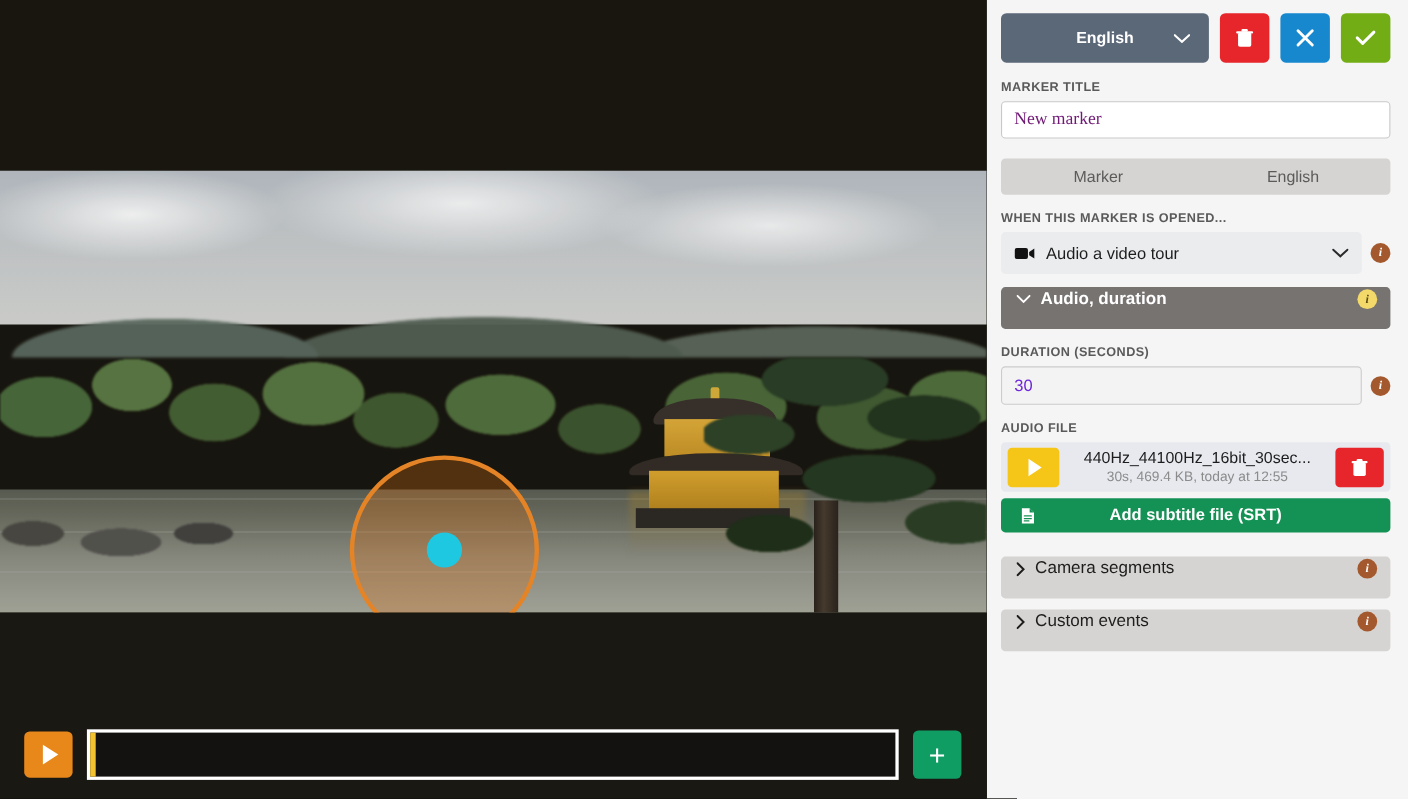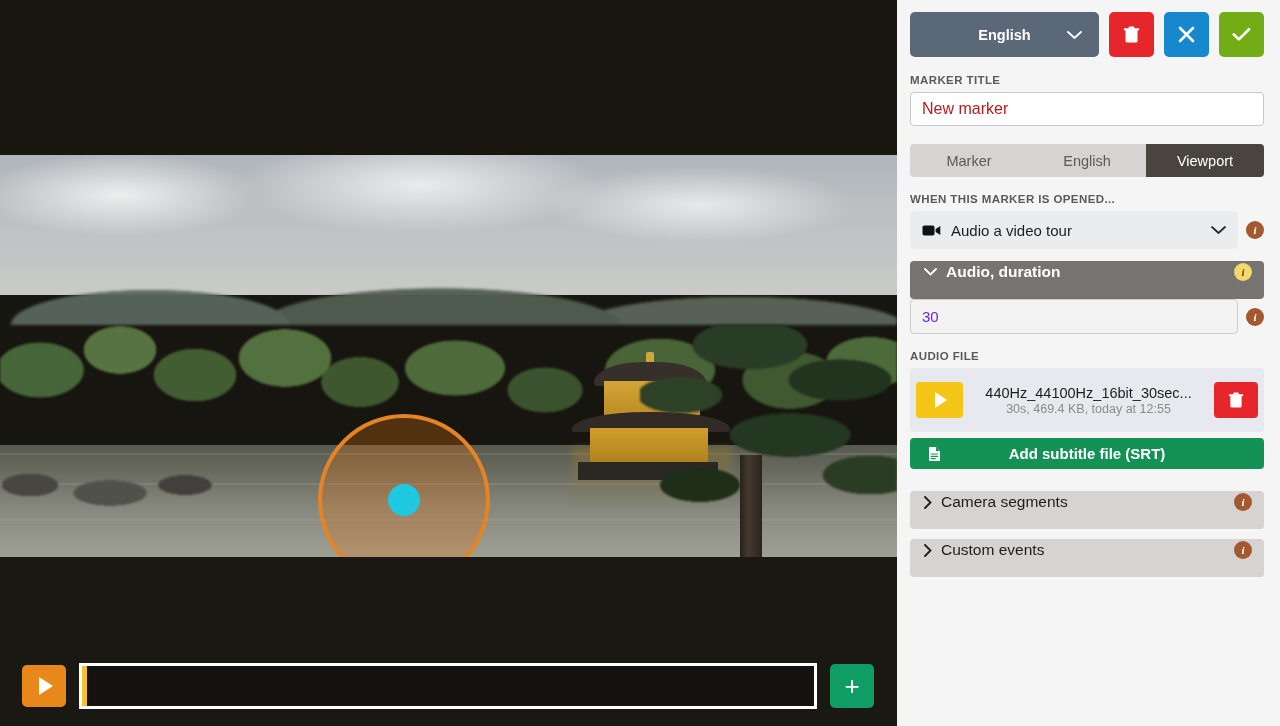--- a/index.html
+++ b/index.html
@@ -214,22 +214,22 @@
   .field-label {
     margin-top: 17px; margin-bottom: 6px;
     font-size: 11.5px; font-weight: bold; letter-spacing: .4px;
     color: #5a5a5a; text-transform: uppercase;
   }
   #marker-title-input {
     width: 100%; height: 34px;
     border: 1px solid #c9c9c9; border-radius: 4px;
     background: #ffffff;
     padding: 0 11px;
-    font-family: Liberation Sans, sans-serif;
-    font-size: 16px; color: #b91c1c;
+    font-family: Liberation Serif, serif;
+    font-size: 16px; color: #701a75;
     outline: none;
   }
 
   #tabs {
     display: flex; margin-top: 18px;
     border-radius: 4px; overflow: hidden;
     background: #d6d4d2; height: 33px;
   }
   .tab {
     flex: 1 1 0; display: flex; align-items: center; justify-content: center;
@@ -277,21 +277,21 @@
     flex: 1 1 auto; height: 35px;
     border: 1px solid #cccccc; border-radius: 4px;
     background: #f3f3f3; padding: 0 11px;
     font-family: "Liberation Sans", sans-serif;
     font-size: 15px; color: #6d28d9; outline: none;
   }
 
   #audio-file-row {
     display: flex; align-items: center; gap: 0;
     background: #e7e9ee; border-radius: 4px;
-    height: 64px; padding: 0 6px 0 6px;
+    height: 45px; padding: 0 6px 0 6px;
   }
   #audio-play-btn {
     width: 47px; height: 36px; border-radius: 4px;
     background: #f5c518;
     display: flex; align-items: center; justify-content: center;
     flex: 0 0 47px; cursor: pointer;
   }
   #audio-play-btn .tri {
     width: 0; height: 0;
     border-left: 12px solid #ffffff;
@@ -400,21 +400,20 @@
         </svg>
       </div>
     </div>
 
     <div class="field-label">MARKER TITLE</div>
     <input id="marker-title-input" type="text" value="New marker" style="">
 
     <div id="tabs">
       <div class="tab">Marker</div>
       <div class="tab">English</div>
-      <div class="tab active">Viewport</div>
     </div>
 
     <div class="section-label">WHEN THIS MARKER IS OPENED...</div>
 
     <div class="row-with-info">
       <div id="action-select">
         <span>
           <svg width="19" height="13" viewBox="0 0 19 13">
             <rect x="0.5" y="1.5" width="12" height="10" rx="1.8" fill="#121212"></rect>
             <path d="M13.6 5 L18.3 2 V11 L13.6 8 Z" fill="#121212"></path>
@@ -434,20 +433,21 @@
       <span>
         <svg width="13" height="8" viewBox="0 0 13 8">
             <path d="M1 1 L6.5 6.5 L12 1" stroke="#ffffff" stroke-width="1.8" fill="none" stroke-linecap="round"></path>
           </svg>
       </span>
       <span class="acc-title">Audio, duration</span>
       <span class="spacer"></span>
       <span class="info-dot gold">i</span>
     </div>
 
+    <div class="section-label">DURATION (SECONDS)</div>
     <div class="row-with-info">
       <input id="duration-input" type="text" value="30" style="">
       <div class="info-dot">i</div>
     </div>
 
     <div class="section-label">AUDIO FILE</div>
 
     <div id="audio-file-row">
       <div id="audio-play-btn">
         <span class="tri"></span>

